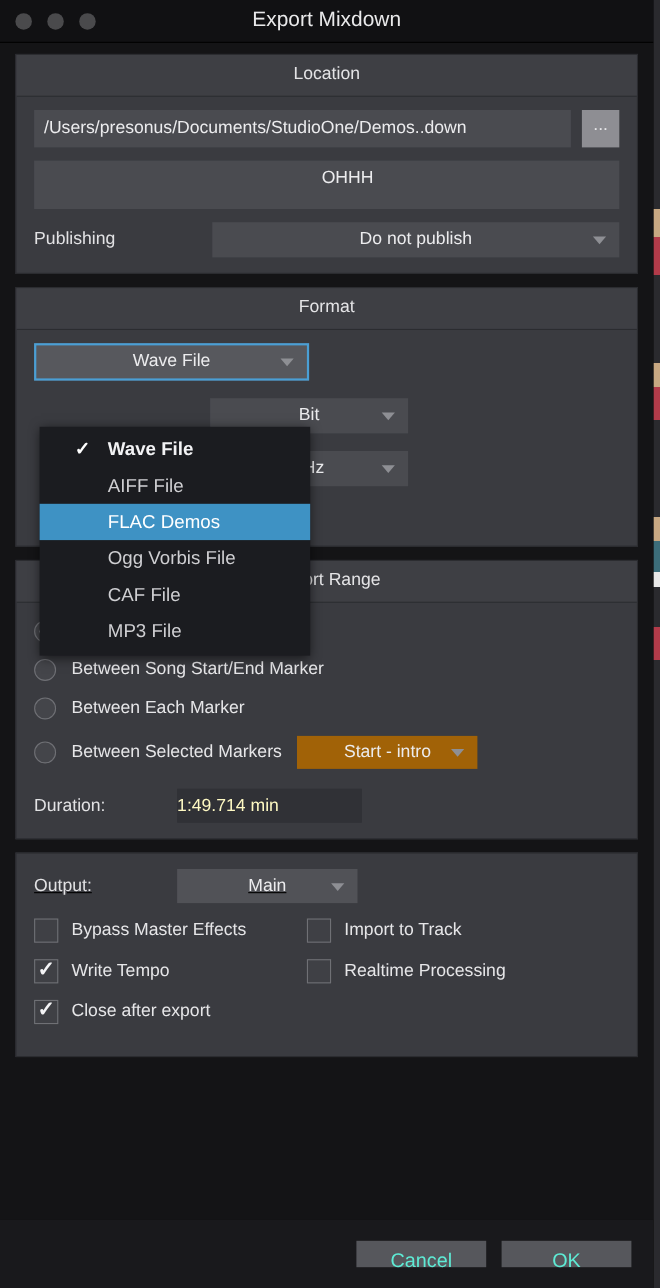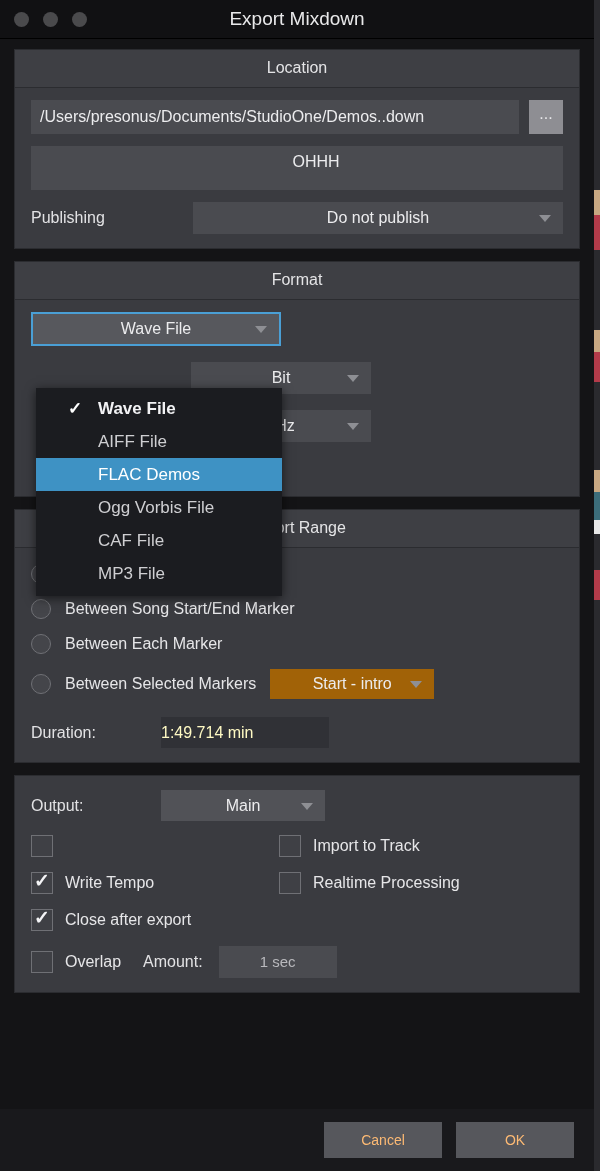--- a/index.html
+++ b/index.html
@@ -236,21 +236,21 @@
   .duration-label { color: #e2e2e4; font-size: 16px; width: 130px; }
   .duration-field {
     width: 168px; height: 31px; line-height: 31px;
     background: #303136;
     color: #fef9c3;
     text-align: left;
     font-size: 16px;
   }
 
   
-  .out-row { display: flex; align-items: center; margin-bottom: 14px; }
+  .out-row { display: flex; align-items: center; margin-bottom: 14px; text-decoration: underline; }
   .out-label { color: #e2e2e4; font-size: 16px; width: 130px; }
   .out-combo { width: 164px; height: 31px; background: #515257; }
 
   .check-row { display: flex; align-items: center; margin-bottom: 15px; }
   .checkbox {
     width: 20px; height: 20px;
     border: 1px solid #6f7075;
     background: #3f4045;
     margin-right: 12px;
     position: relative;
@@ -284,24 +284,24 @@
     height: 62px;
     background: #19191c;
     display: flex;
     justify-content: flex-end;
     align-items: center;
     padding-right: 20px;
     gap: 14px;
     box-sizing: border-box;
   }
   .btn {
-    width: 118px; height: 36px;
+    width: 118px; height: 24px;
     background: #56575c;
-    color: #fdba74;
-    font-size: 14px;
+    color: #5eead4;
+    font-size: 18px;
     text-align: center;
     line-height: 36px;
   }
   .btn.primary { background: #56575c; }
 </style>
 </head>
 <body>
 
 <div class="bg-sliver"></div>
 
@@ -413,20 +413,21 @@
           <div class="out-label">Output:</div>
           <div class="combo out-combo">
             <span class="combo-text">Main</span>
             <span class="caret"></span>
           </div>
         </div>
 
         <div class="check-row">
           <div class="check-col-1">
             <div class="checkbox"></div>
+            <div class="check-label">Bypass Master Effects</div>
           </div>
           <div class="check-col-1">
             <div class="checkbox"></div>
             <div class="check-label">Import to Track</div>
           </div>
         </div>
 
         <div class="check-row">
           <div class="check-col-1">
             <div class="checkbox on"></div>
@@ -438,28 +439,20 @@
           </div>
         </div>
 
         <div class="check-row">
           <div class="check-col-1">
             <div class="checkbox on"></div>
             <div class="check-label">Close after export</div>
           </div>
         </div>
 
-        <div class="check-row" style="margin-bottom:0;">
-          <div class="check-col-1" style="width:auto;">
-            <div class="checkbox"></div>
-            <div class="check-label">Overlap</div>
-          </div>
-          <div class="amount-label">Amount:</div>
-          <div class="amount-field">1 sec</div>
-        </div>
 
       </div>
     </div>
 
     <div class="dropdown">
       <div class="dd-item checked">
         <span class="dd-check">✓</span>
         <span>Wave File</span>
       </div>
       <div class="dd-item">

